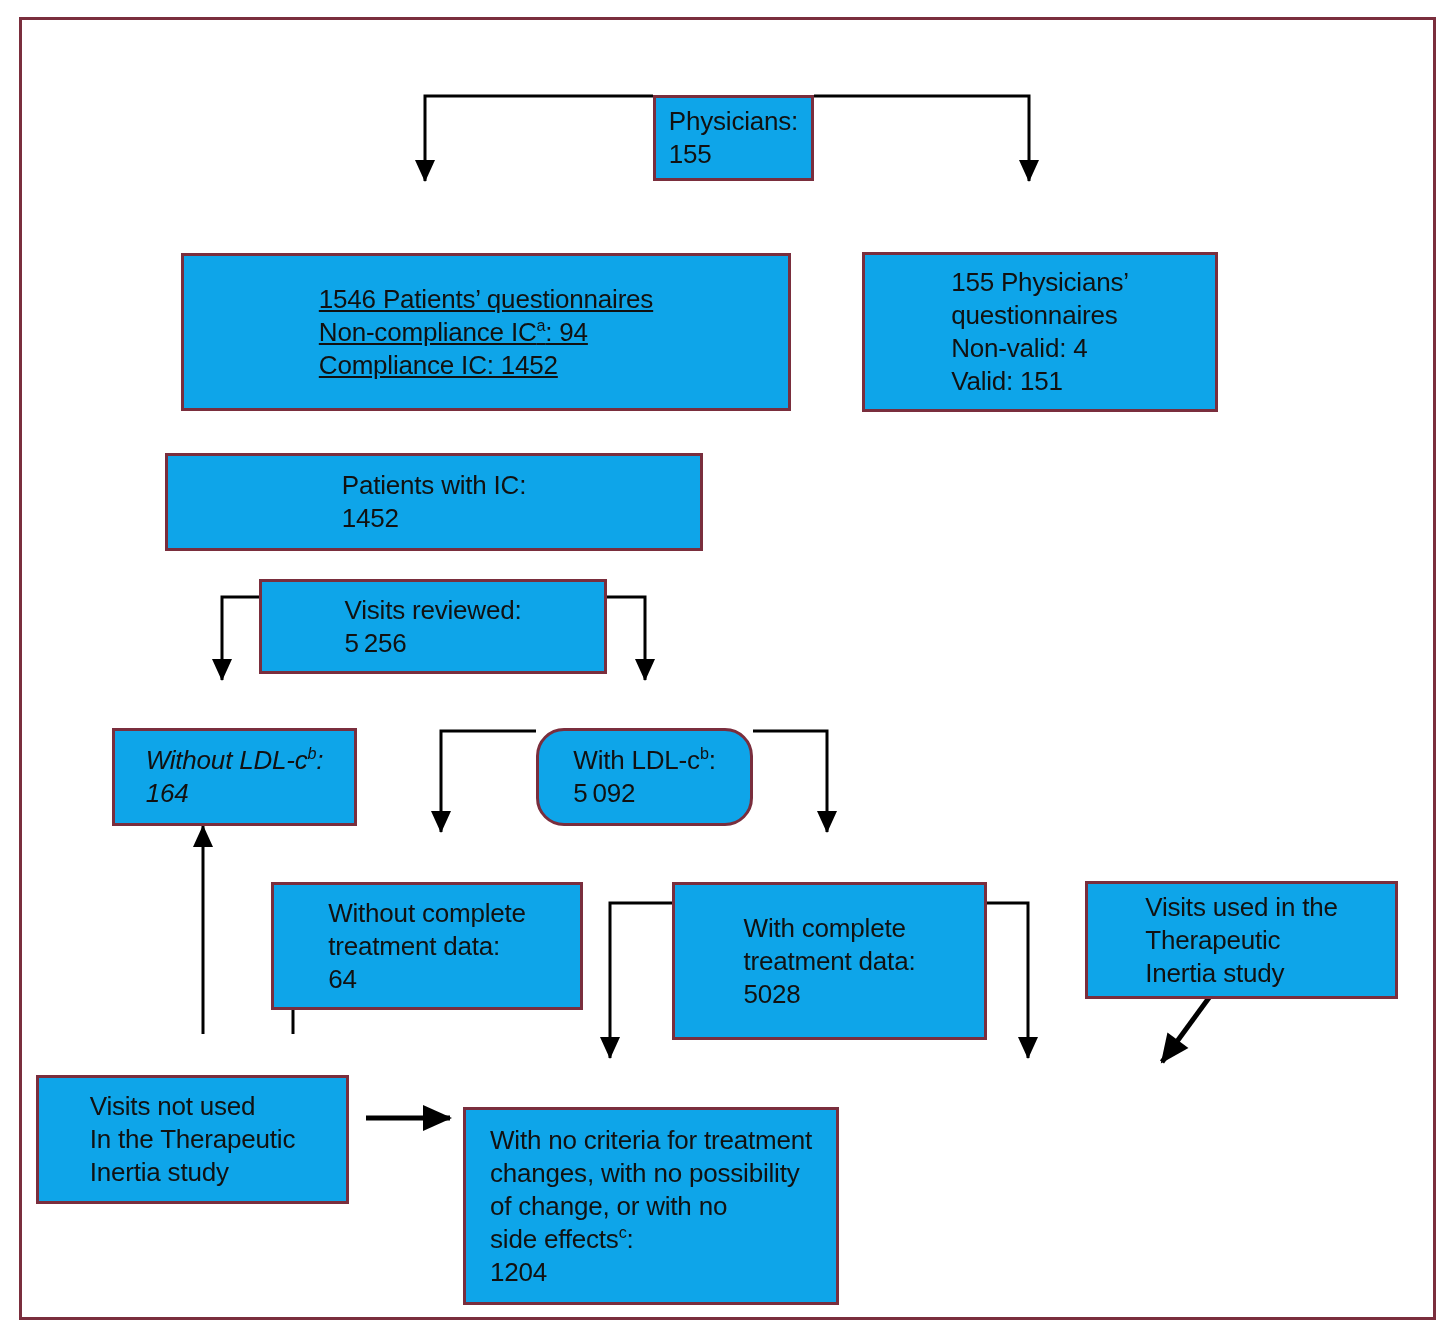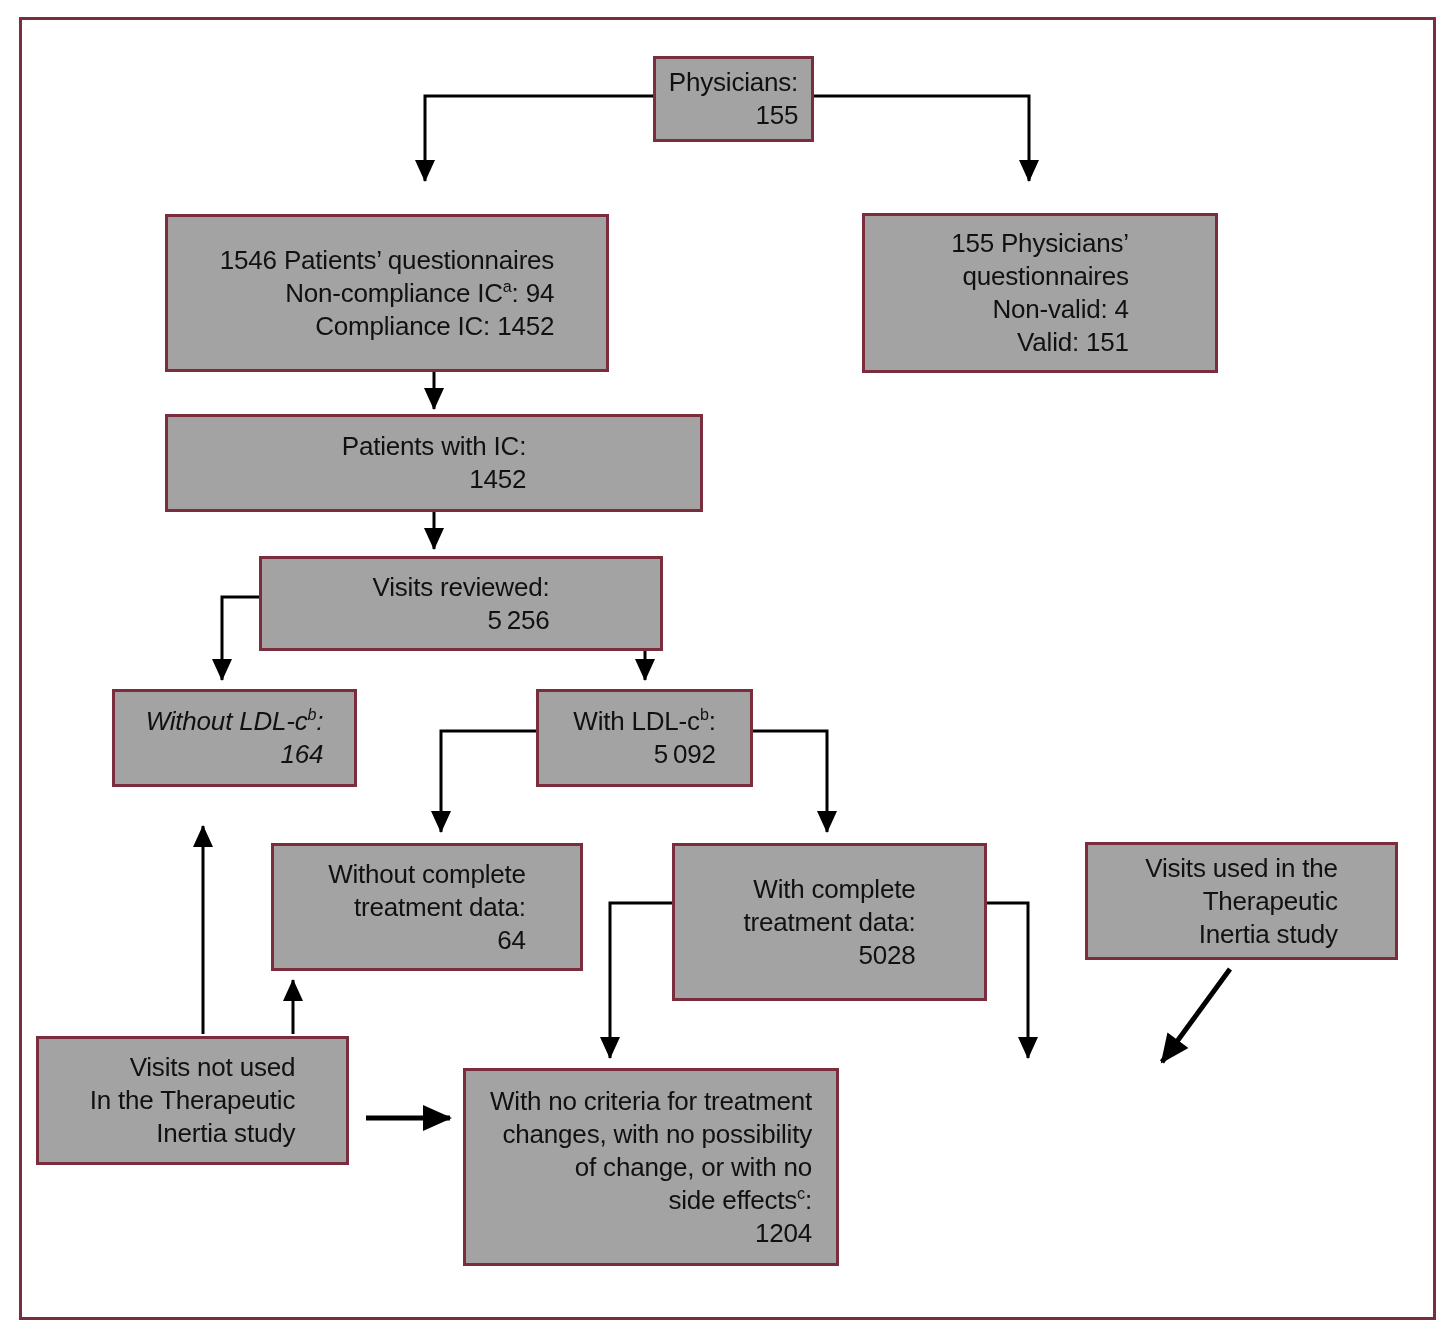--- a/index.html
+++ b/index.html
@@ -15,27 +15,28 @@
     left:19px;top:17px;width:1417px;height:1303px;
     border:3px solid var(--frame,#7a2e3d);
     box-sizing:border-box;
     background:transparent;
   }
   svg.wires{position:absolute;left:0;top:0;width:1454px;height:1329px;}
   .node{
     position:absolute;
     box-sizing:border-box;
     border:3px solid var(--frame,#7a2e3d);
-    background:#a3a3a3;
+    background:#0ea5e9;
     display:flex;align-items:center;justify-content:center;
-    text-align:right;
+    text-align:left;
     color:var(--text,#111111);
     font-size:26px;line-height:33px;
     white-space:nowrap;
     letter-spacing:-0.2px;
+    margin-top:39px;
   }
   .node .txt{display:block;}
   .node sup{font-size:62%;line-height:0;vertical-align:super;}
 </style>
 </head>
 <body>
 
 <div class="canvas">
 
   <div class="frame"></div>
@@ -62,41 +63,41 @@
     <path d="M 203 1034 L 203 826" fill="none" stroke="#000" stroke-width="3" marker-end="url(#ah)"></path>
     <path d="M 293 1034 L 293 980" fill="none" stroke="#000" stroke-width="3" marker-end="url(#ah)"></path>
     <path d="M 366 1118 L 450 1118" fill="none" stroke="#000" stroke-width="5" marker-end="url(#ah2)"></path>
     <path d="M 1230 969 L 1162 1062" fill="none" stroke="#000" stroke-width="5" marker-end="url(#ah2)"></path>
   </svg>
 
   <div class="node" style="left:653px;top:56px;width:161px;height:86px;">
     <span class="txt">Physicians:<br>155</span>
   </div>
 
-  <div class="node" style="left:165px;top:214px;width:444px;height:158px;">
+  <div class="node" style="left:181px;top:214px;width:610px;height:158px;text-decoration:underline;">
     <span class="txt">1546 Patients’ questionnaires<br>Non-compliance IC<sup>a</sup>: 94<br>Compliance IC: 1452</span>
   </div>
 
   <div class="node" style="left:862px;top:213px;width:356px;height:160px;">
     <span class="txt">155 Physicians’<br>questionnaires<br>Non-valid: 4<br>Valid: 151</span>
   </div>
 
   <div class="node" style="left:165px;top:414px;width:538px;height:98px;">
     <span class="txt">Patients with IC:<br>1452</span>
   </div>
 
-  <div class="node" style="left:259px;top:556px;width:404px;height:95px;">
+  <div class="node" style="left:259px;top:540px;width:348px;height:95px;">
     <span class="txt">Visits reviewed:<br>5 256</span>
   </div>
 
   <div class="node" style="left:112px;top:689px;width:245px;height:98px;font-style:italic;">
     <span class="txt">Without LDL-c<sup>b</sup>:<br>164</span>
   </div>
 
-  <div class="node" style="left:536px;top:689px;width:217px;height:98px;">
+  <div class="node" style="left:536px;top:689px;width:217px;height:98px;border-radius:28px;">
     <span class="txt">With LDL-c<sup>b</sup>:<br>5 092</span>
   </div>
 
   <div class="node" style="left:271px;top:843px;width:312px;height:128px;">
     <span class="txt">Without complete<br>treatment data:<br>64</span>
   </div>
 
   <div class="node" style="left:672px;top:843px;width:315px;height:158px;">
     <span class="txt">With complete<br>treatment data:<br>5028</span>
   </div>

